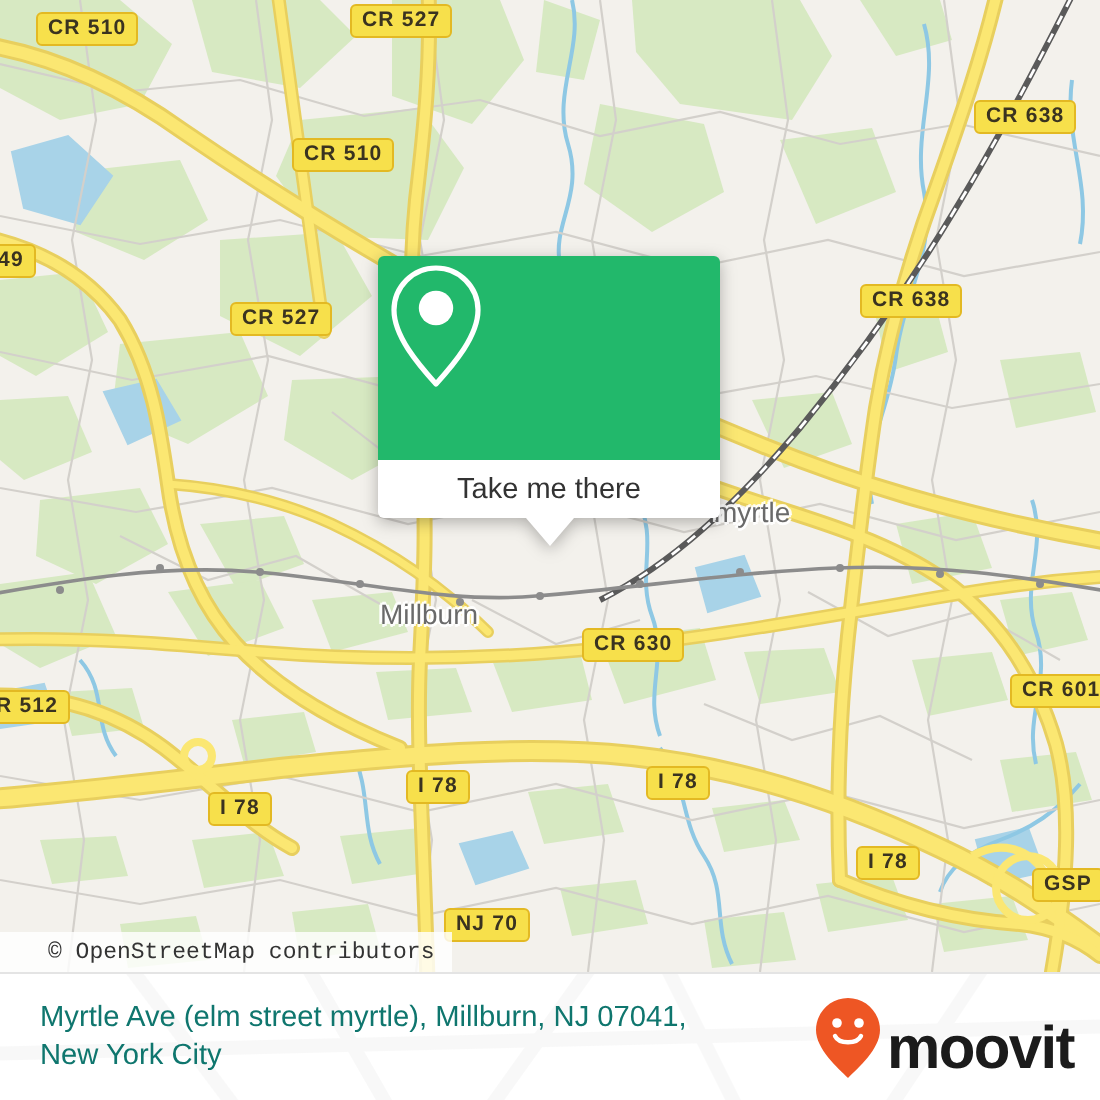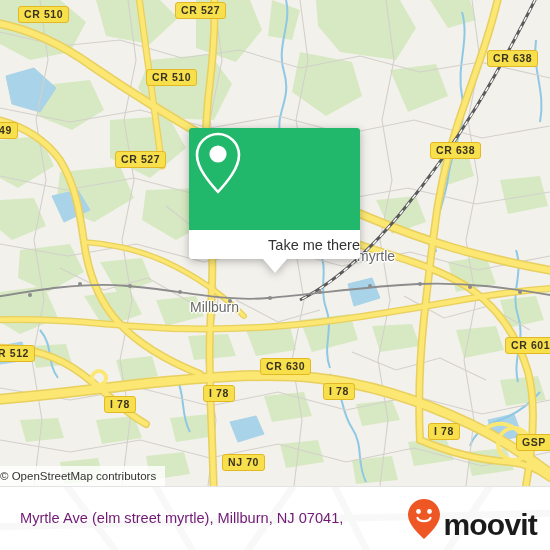--- a/index.html
+++ b/index.html
@@ -70,21 +70,21 @@
     display: flex;
     align-items: center;
     justify-content: center;
   }
   .popup-foot {
     background: #ffffff;
     height: 29px;
     border-radius: 0 0 3px 3px;
     display: flex;
     align-items: center;
-    justify-content: flex-end;
+    justify-content: center;
     position: relative;
   }
   .popup-foot span {
     font-size: 14.5px;
     color: #333333;
     font-family: "Liberation Sans", sans-serif;
   }
   .popup-tail {
     position: absolute;
     left: 50%;
@@ -97,24 +97,24 @@
   }
 
   
   .attrib {
     position: absolute;
     left: 0; top: 466px;
     height: 20px;
     background: rgba(255,255,255,.82);
     display: flex;
     align-items: center;
-    padding: 0 9px 0 0;
+    padding: 0 9px 0 24px;
     font-size: 11.5px;
     color: #333333;
-    font-family: Liberation Sans, sans-serif;
+    font-family: Liberation Mono, monospace;
     white-space: nowrap;
   }
 
   
   .footer {
     position: absolute;
     left: 0; top: 486px;
     width: 550px; height: 64px;
     background: #ffffff;
     border-top: 1px solid #e4e4e4;
@@ -122,21 +122,21 @@
     align-items: center;
     overflow: hidden;
   }
   .footer-wm { position: absolute; left:0; top:0; opacity: .12; }
   .footer-addr {
     position: relative;
     margin-left: 20px;
     width: 385px;
     font-size: 14.6px;
     line-height: 19px;
-    color: #701a75;
+    color: #0f766e;
     font-family: "Liberation Sans", sans-serif;
   }
   .brand {
     position: absolute;
     right: 13px; top: 50%;
     transform: translateY(-50%);
     display: flex;
     align-items: flex-end;
     gap: 2px;
   }
@@ -304,21 +304,21 @@
       </g>
     </svg>
 
     <div class="shield" style="left:18px;top:6px;">CR 510</div>
     <div class="shield" style="left:175px;top:2px;">CR 527</div>
     <div class="shield" style="left:487px;top:50px;">CR 638</div>
     <div class="shield" style="left:146px;top:69px;">CR 510</div>
     <div class="shield" style="left:-7px;top:122px;">49</div>
     <div class="shield" style="left:430px;top:142px;">CR 638</div>
     <div class="shield" style="left:115px;top:151px;">CR 527</div>
-    <div class="shield" style="left:260px;top:314px;margin-top:44px;">CR 630</div>
+    <div class="shield" style="left:291px;top:314px;">CR 630</div>
     <div class="shield" style="left:-8px;top:345px;">R 512</div>
     <div class="shield" style="left:505px;top:337px;">CR 601</div>
     <div class="shield" style="left:203px;top:385px;">I 78</div>
     <div class="shield" style="left:323px;top:383px;">I 78</div>
     <div class="shield" style="left:104px;top:396px;">I 78</div>
     <div class="shield" style="left:428px;top:423px;">I 78</div>
     <div class="shield" style="left:516px;top:434px;">GSP</div>
     <div class="shield" style="left:222px;top:454px;">NJ 70</div>
 
     <div class="place" style="left:146px;top:299px;margin-left:44px;">Millburn</div>
@@ -349,20 +349,21 @@
         <path d="M150,-10 L196,70"></path>
         <path d="M240,74 L300,-10"></path>
         <path d="M330,-10 L372,74"></path>
         <path d="M440,74 L496,-10"></path>
         <path d="M-10,40 L560,26"></path>
       </g>
     </svg>
 
     <div class="footer-addr">
       <div>Myrtle Ave (elm street myrtle), Millburn, NJ 07041,</div>
+      <div>New York City</div>
     </div>
 
     <div class="brand">
       <svg width="34" height="42" viewBox="0 0 34 42">
         <path d="M17,1 C8.2,1 1,8.2 1,17 C1,26.5 12,36 17,41 C22,36 33,26.5 33,17 C33,8.2 25.8,1 17,1 Z" fill="#ee5624"></path>
         <circle cx="11.5" cy="13.5" r="2.4" fill="#ffffff"></circle>
         <circle cx="22.5" cy="13.5" r="2.4" fill="#ffffff"></circle>
         <path d="M10.5,20 C12.5,24.2 21.5,24.2 23.5,20" fill="none" stroke="#ffffff" stroke-width="2.2" stroke-linecap="round"></path>
       </svg>
       <span class="brand-word">moovit</span>

